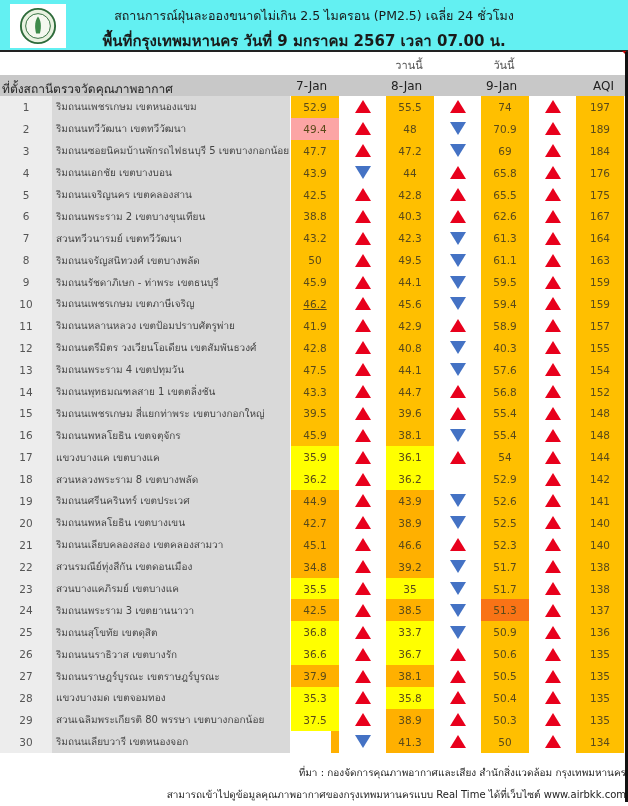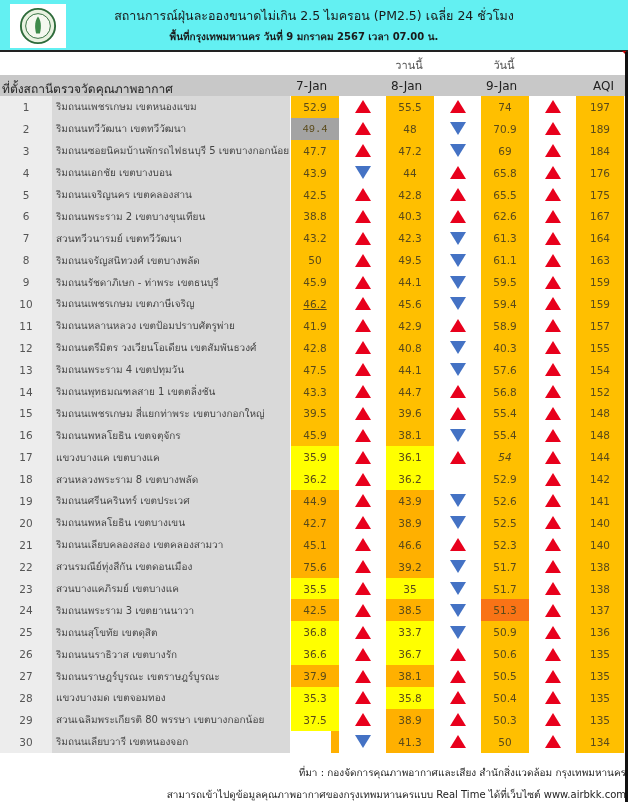--- a/index.html
+++ b/index.html
@@ -3,21 +3,21 @@
 <meta charset="utf-8">
 <style>
   html, body { margin:0; padding:0; }
   body { width:628px; height:806px; background:#ffffff; position:relative; overflow:hidden;
          font-family:"DejaVu Sans", sans-serif; color:#3a3a3a; }
   .header { position:absolute; left:0; top:0; width:628px; height:50px; background:#63f0f2; }
   .logo { position:absolute; left:10px; top:4px; width:56px; height:44px; background:#ffffff;
           display:flex; align-items:center; justify-content:center; }
   .logo svg { width:38px; height:38px; }
   .title1 { position:absolute; left:0; width:628px; top:6px; text-align:center; font-size:12.5px; color:#1a1a1a; }
-  .title2 { position:absolute; left:0; width:608px; top:29px; text-align:center; font-size:10px; font-weight:bold; color:#1a1a1a; }
+  .title2 { position:absolute; left:0; width:608px; top:29px; text-align:center; font-size:15px; font-weight:bold; color:#1a1a1a; }
   .hline { position:absolute; left:0; top:50px; width:628px; height:2px; background:#222; }
   .corner { position:absolute; right:2px; top:51px; width:0; height:0; border-left:4px solid transparent; border-top:4px solid #c00; }
   .sub { position:absolute; top:56px; font-size:11px; color:#555; text-align:center; width:48px; }
   .grid { position:absolute; left:0; top:75px; width:628px; }
   .hrow { position:relative; height:21px; background:#c8c8c8; }
   .hrow span { position:absolute; top:4px; font-size:12px; color:#222; }
   .row { position:relative; height:21.9px; }
   .c { position:absolute; top:0; height:100%; display:flex; align-items:center; font-size:10.5px; color:#5a4a1a; }
   .num { left:0; width:52px; background:#ededed; justify-content:center; color:#555; }
   .stn { left:52px; width:238px; background:#d9d9d9; padding-left:4px; box-sizing:border-box; color:#444; font-size:10px; white-space:nowrap; }
@@ -73,21 +73,21 @@
         </div>
         <div class="c v v9" style="background: rgb(255, 191, 0);">74</div>
         <div class="c a a9">
           <span class="tri-up"></span>
         </div>
         <div class="c aqi">197</div>
       </div>
       <div class="row">
         <div class="c num">2</div>
         <div class="c stn">ริมถนนทวีวัฒนา เขตทวีวัฒนา</div>
-        <div class="c v v7" style="background: #a3a3a3; font-family: Liberation Mono, monospace;">49.4</div>
+        <div class="c v v7" style="background: #fca5a5;">49.4</div>
         <div class="c a a7">
           <span class="tri-up"></span>
         </div>
         <div class="c v v8" style="background: rgb(255, 191, 0);">48</div>
         <div class="c a a8">
           <span class="tri-down"></span>
         </div>
         <div class="c v v9" style="background: rgb(255, 191, 0);">70.9</div>
         <div class="c a a9">
           <span class="tri-up"></span>
@@ -336,21 +336,21 @@
         <div class="c num">17</div>
         <div class="c stn">แขวงบางแค เขตบางแค</div>
         <div class="c v v7" style="background: rgb(255, 255, 0);">35.9</div>
         <div class="c a a7">
           <span class="tri-up"></span>
         </div>
         <div class="c v v8" style="background: rgb(255, 255, 0);">36.1</div>
         <div class="c a a8">
           <span class="tri-up"></span>
         </div>
-        <div class="c v v9" style="background: rgb(255, 191, 0); font-style: italic;">54</div>
+        <div class="c v v9" style="background: rgb(255, 191, 0);">54</div>
         <div class="c a a9">
           <span class="tri-up"></span>
         </div>
         <div class="c aqi">144</div>
       </div>
       <div class="row">
         <div class="c num">18</div>
         <div class="c stn">สวนหลวงพระราม 8 เขตบางพลัด</div>
         <div class="c v v7" style="background: rgb(255, 255, 0);">36.2</div>
         <div class="c a a7">
@@ -411,21 +411,21 @@
         </div>
         <div class="c v v9" style="background: rgb(255, 191, 0);">52.3</div>
         <div class="c a a9">
           <span class="tri-up"></span>
         </div>
         <div class="c aqi">140</div>
       </div>
       <div class="row">
         <div class="c num">22</div>
         <div class="c stn">สวนรมณีย์ทุ่งสีกัน เขตดอนเมือง</div>
-        <div class="c v v7" style="background: rgb(255, 176, 0);">75.6</div>
+        <div class="c v v7" style="background: rgb(255, 176, 0);">34.8</div>
         <div class="c a a7">
           <span class="tri-up"></span>
         </div>
         <div class="c v v8" style="background: rgb(255, 176, 0);">39.2</div>
         <div class="c a a8">
           <span class="tri-down"></span>
         </div>
         <div class="c v v9" style="background: rgb(255, 191, 0);">51.7</div>
         <div class="c a a9">
           <span class="tri-up"></span>

